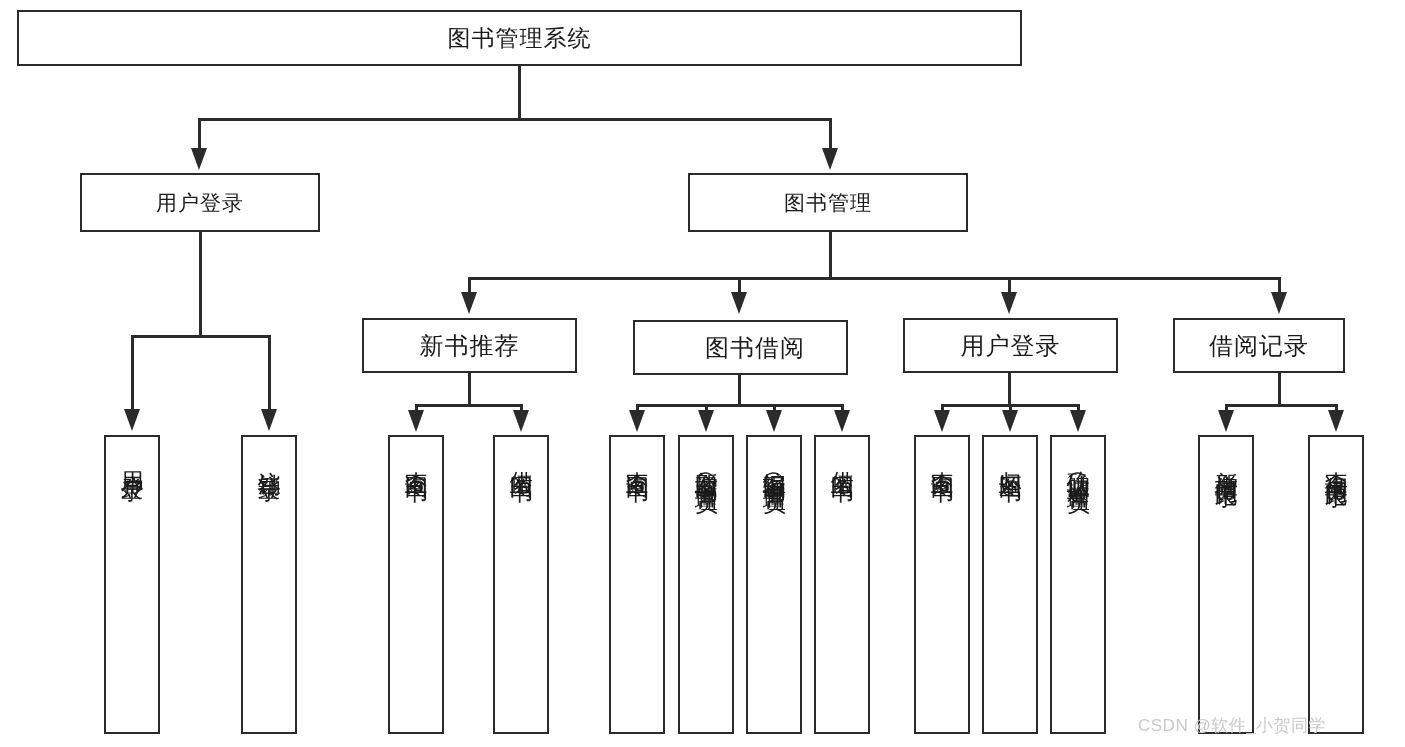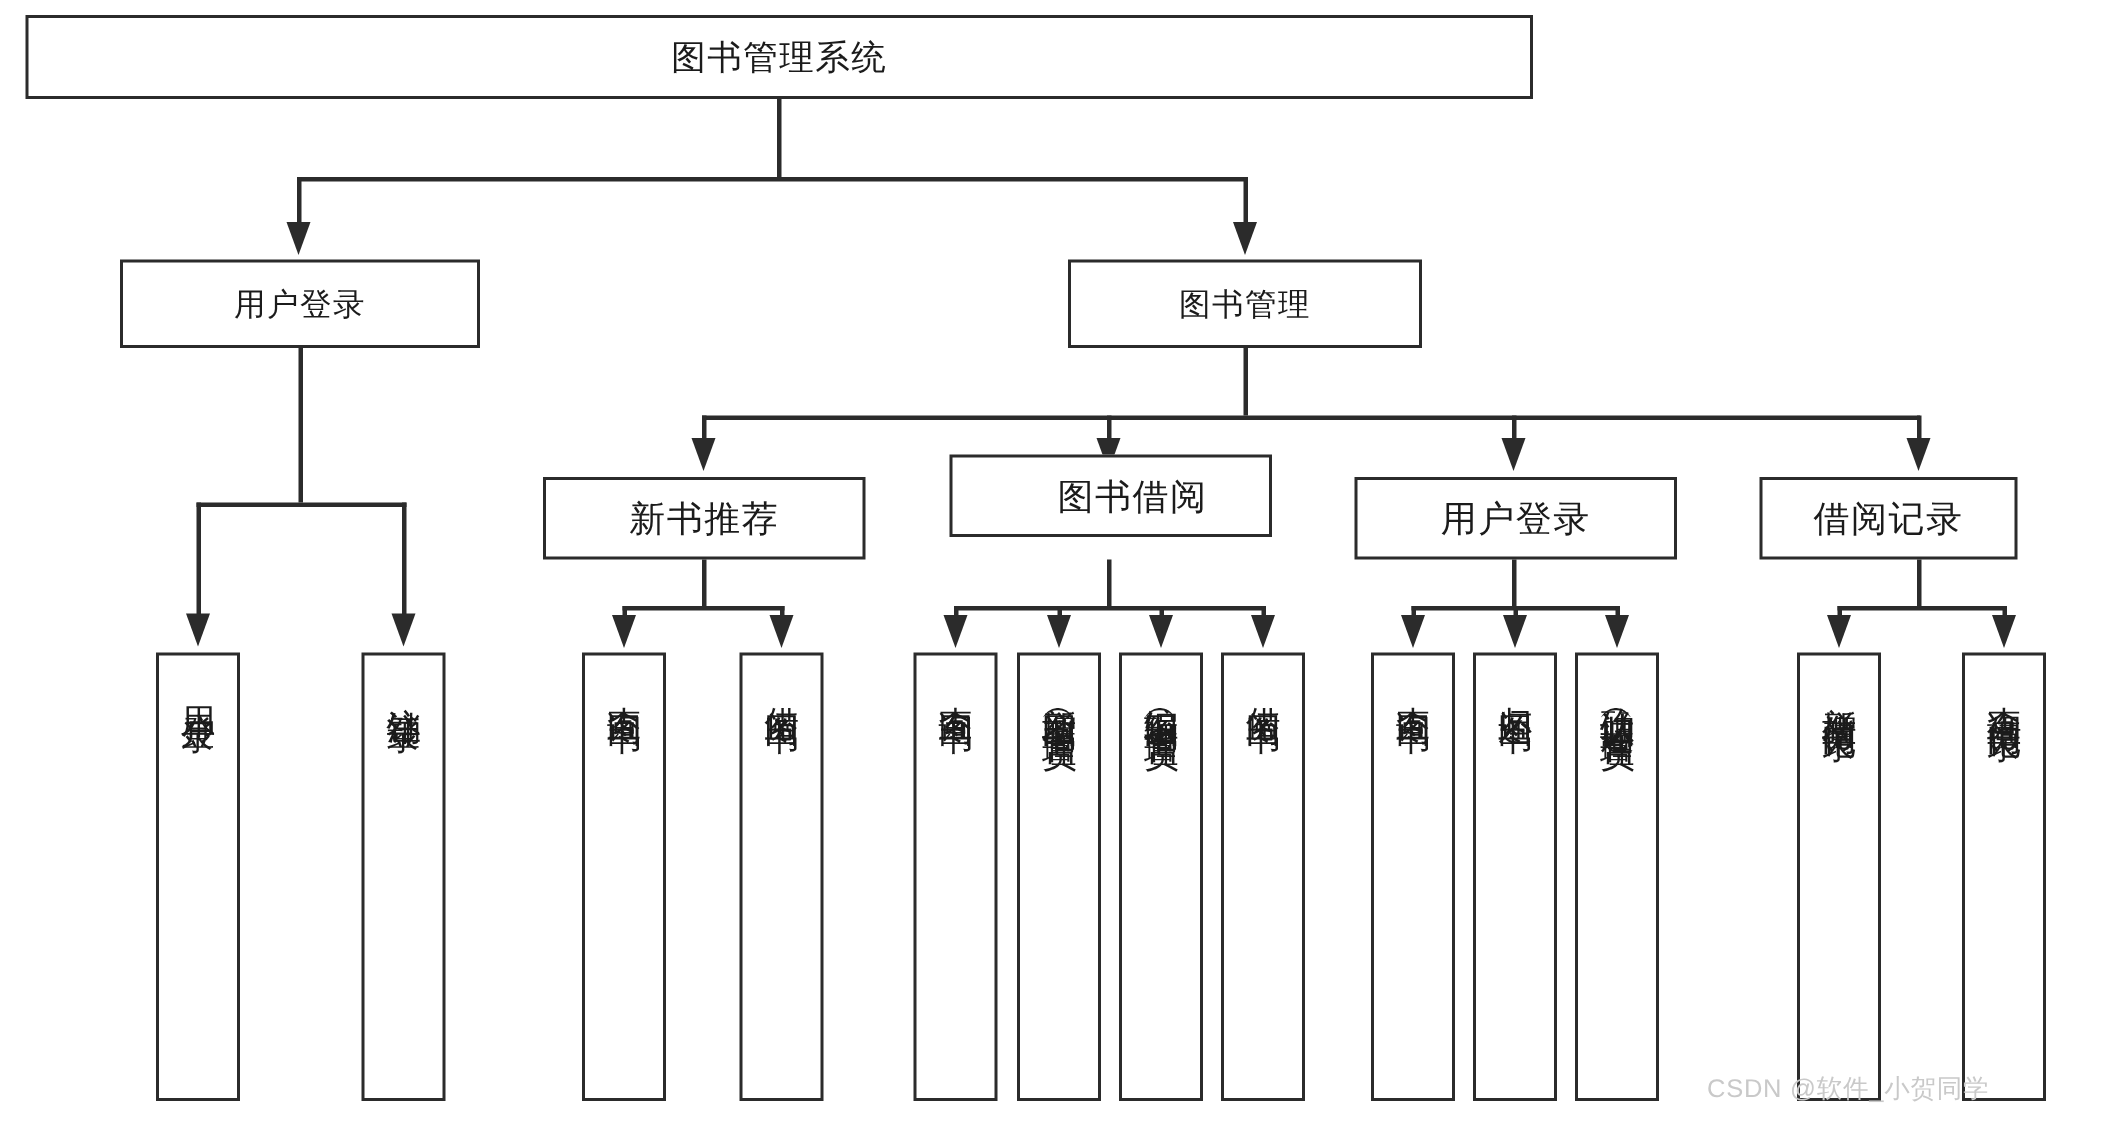--- a/index.html
+++ b/index.html
@@ -96,21 +96,21 @@
   <div class="hline" style="left:198px;top:118px;width:634px;"></div>
 
   <div class="vline" style="left:198px;top:118px;height:32px;"></div>
   <div class="arrow" style="left:191px;top:148px;"></div>
   <div class="vline" style="left:829px;top:118px;height:32px;"></div>
   <div class="arrow" style="left:822px;top:148px;"></div>
 
   <div class="node lvl2" style="left:80px;top:173px;width:240px;height:59px;">
     <span>用户登录</span>
   </div>
-  <div class="node lvl2" style="left:712px;top:173px;width:236px;height:59px;">
+  <div class="node lvl2" style="left:688px;top:173px;width:280px;height:59px;">
     <span>图书管理</span>
   </div>
 
   <div class="vline" style="left:199px;top:232px;height:103px;"></div>
   <div class="hline" style="left:131px;top:335px;width:140px;"></div>
   <div class="vline" style="left:131px;top:335px;height:76px;"></div>
   <div class="arrow" style="left:124px;top:409px;"></div>
   <div class="vline" style="left:268px;top:335px;height:76px;"></div>
   <div class="arrow" style="left:261px;top:409px;"></div>
 
@@ -121,21 +121,21 @@
   <div class="vline" style="left:738px;top:277px;height:17px;"></div>
   <div class="arrow" style="left:731px;top:292px;"></div>
   <div class="vline" style="left:1008px;top:277px;height:17px;"></div>
   <div class="arrow" style="left:1001px;top:292px;"></div>
   <div class="vline" style="left:1278px;top:277px;height:17px;"></div>
   <div class="arrow" style="left:1271px;top:292px;"></div>
 
   <div class="node lvl3" style="left:362px;top:318px;width:215px;height:55px;">
     <span>新书推荐</span>
   </div>
-  <div class="node lvl3" style="left:633px;top:303px;width:215px;height:55px;padding-left:29px;">
+  <div class="node lvl3" style="left:633px;top:320px;width:215px;height:55px;padding-left:29px;">
     <span>图书借阅</span>
   </div>
   <div class="node lvl3" style="left:903px;top:318px;width:215px;height:55px;">
     <span>用户登录</span>
   </div>
   <div class="node lvl3" style="left:1173px;top:318px;width:172px;height:55px;">
     <span>借阅记录</span>
   </div>
 
   <div class="vline" style="left:468px;top:373px;height:31px;"></div>

